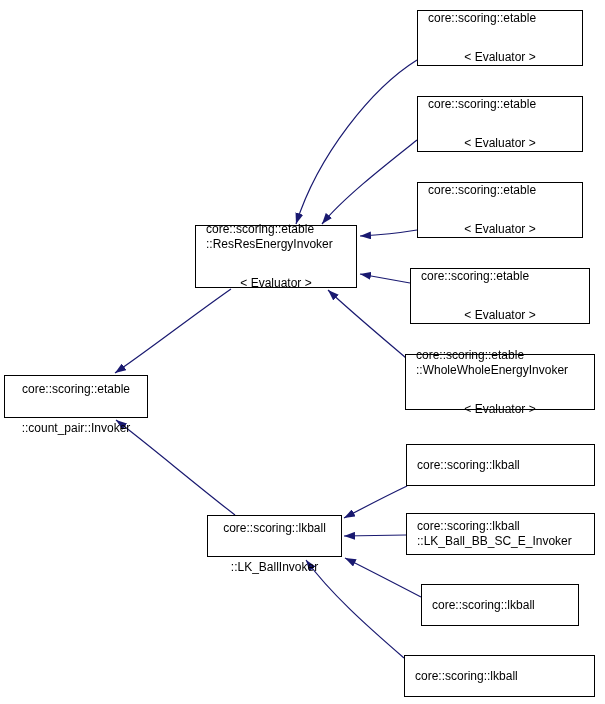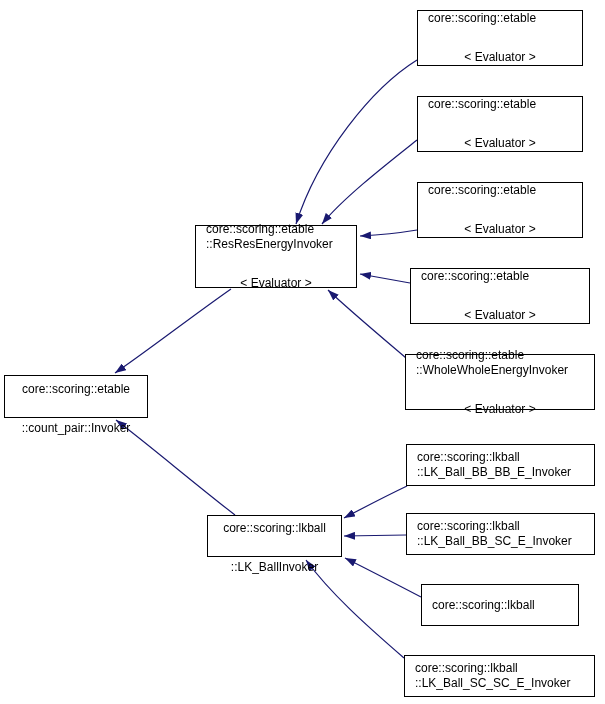--- a/index.html
+++ b/index.html
@@ -103,30 +103,28 @@
   </div>
 
   <div class="node" style="left:405px; top:354px; width:190px; height:56px;">
     <div class="line">core::scoring::etable</div>
     <div class="line">::WholeWholeEnergyInvoker</div>
     <div class="line center">&lt; Evaluator &gt;</div>
   </div>
 
   <div class="node" style="left:406px; top:444px; width:189px; height:42px;">
     <div class="line">core::scoring::lkball</div>
-    <div class="line">::LK_Ball_BB_BB_E_Invoker</div>
   </div>
 
   <div class="node" style="left:406px; top:513px; width:189px; height:42px;">
     <div class="line">core::scoring::lkball</div>
     <div class="line">::LK_Ball_BB_SC_E_Invoker</div>
   </div>
 
   <div class="node" style="left:421px; top:584px; width:158px; height:42px;">
     <div class="line">core::scoring::lkball</div>
   </div>
 
   <div class="node" style="left:404px; top:655px; width:191px; height:42px;">
     <div class="line">core::scoring::lkball</div>
-    <div class="line">::LK_Ball_SC_SC_E_Invoker</div>
   </div>
 
 </div>
 
 </body></html>

